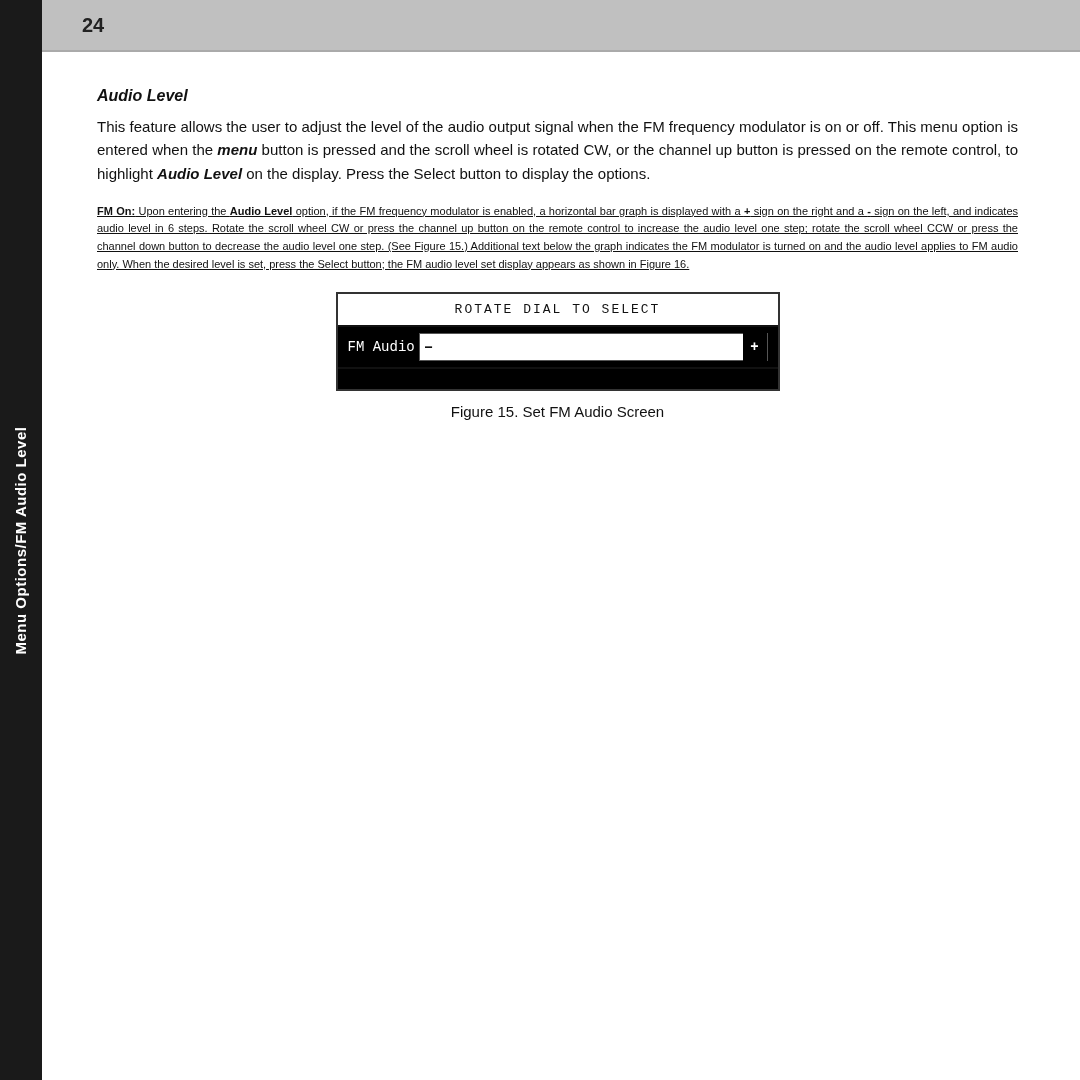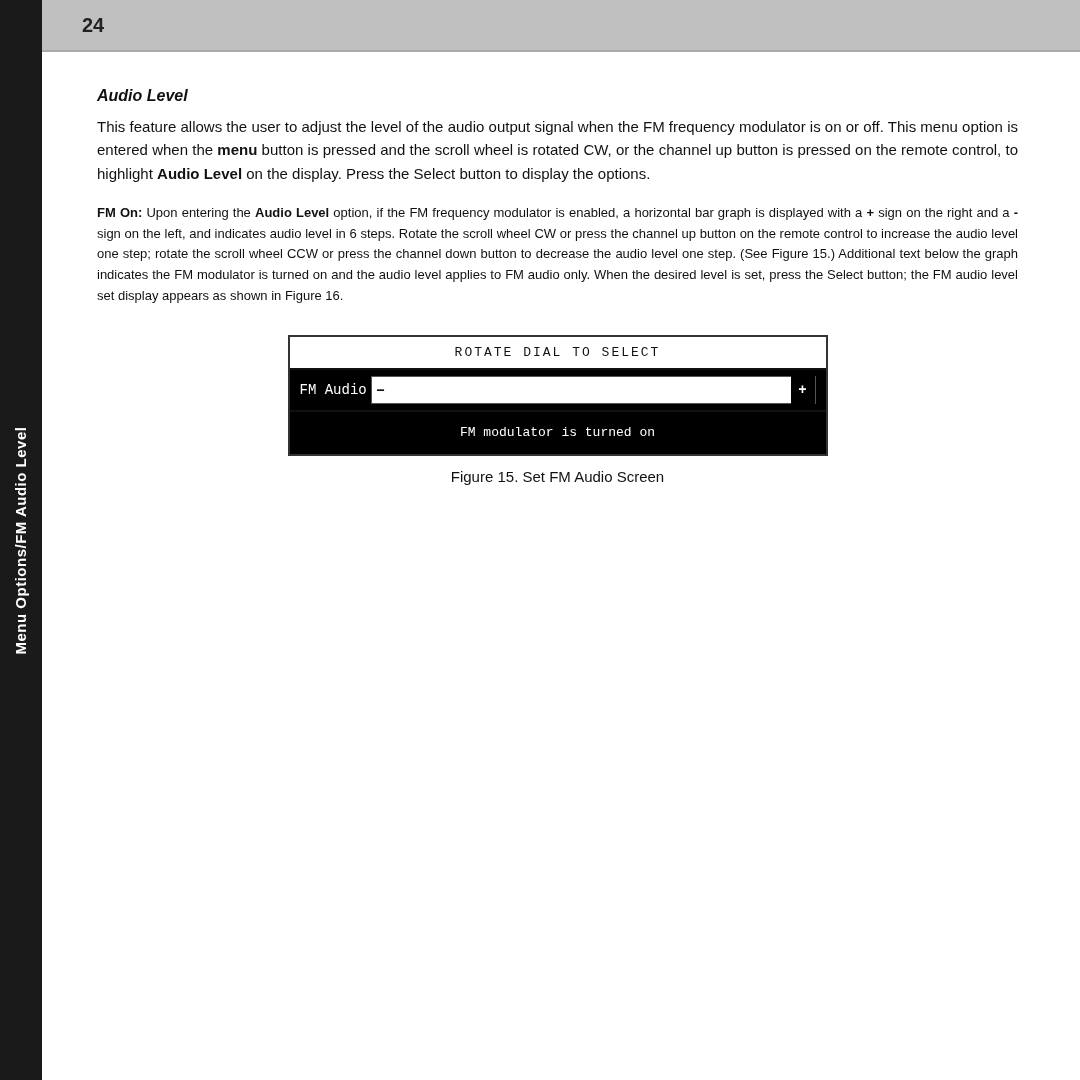--- a/index.html
+++ b/index.html
@@ -82,47 +82,49 @@
     .body-text {
       font-size: 15px;
       line-height: 1.55;
       color: #111;
       text-align: justify;
       margin-bottom: 18px;
     }
 
     .body-text b {
       font-weight: bold;
+      font-style: italic;
     }
 
     .fm-on-para {
-      font-size: 13px;
+      font-size: 11px;
       line-height: 1.6;
       color: #111;
       text-align: justify;
-      margin-bottom: 28px;
+      margin-bottom: 19px;
+      text-decoration: underline;
     }
 
     .fm-on-para b {
       font-weight: bold;
     }
 
     
     .figure-container {
       display: flex;
       flex-direction: column;
       align-items: center;
       margin-top: 10px;
       margin-bottom: 20px;
     }
 
     .screen-mockup {
       border: 2px solid #333;
       background: white;
-      width: 540px;
+      width: 444px;
       font-family: 'Courier New', Courier, monospace;
       font-size: 14px;
       color: #111;
     }
 
     .screen-row-top {
       background: white;
       text-align: center;
       padding: 8px 10px;
       border-bottom: 2px solid #111;
@@ -235,21 +237,20 @@
             <span class="fm-audio-label">FM Audio</span>
             <div class="bar-container">
               <span class="bar-minus">–</span>
               <div class="bar-plus-box">
                 <span>+</span>
               </div>
             </div>
           </div>
 
           <div class="screen-row-bottom">
-            <div>FM modulator is turned on</div>
           </div>
         </div>
 
         <div class="figure-caption">Figure 15. Set FM Audio Screen</div>
       </div>
 
     </div>
   </div>
 
 </div>

